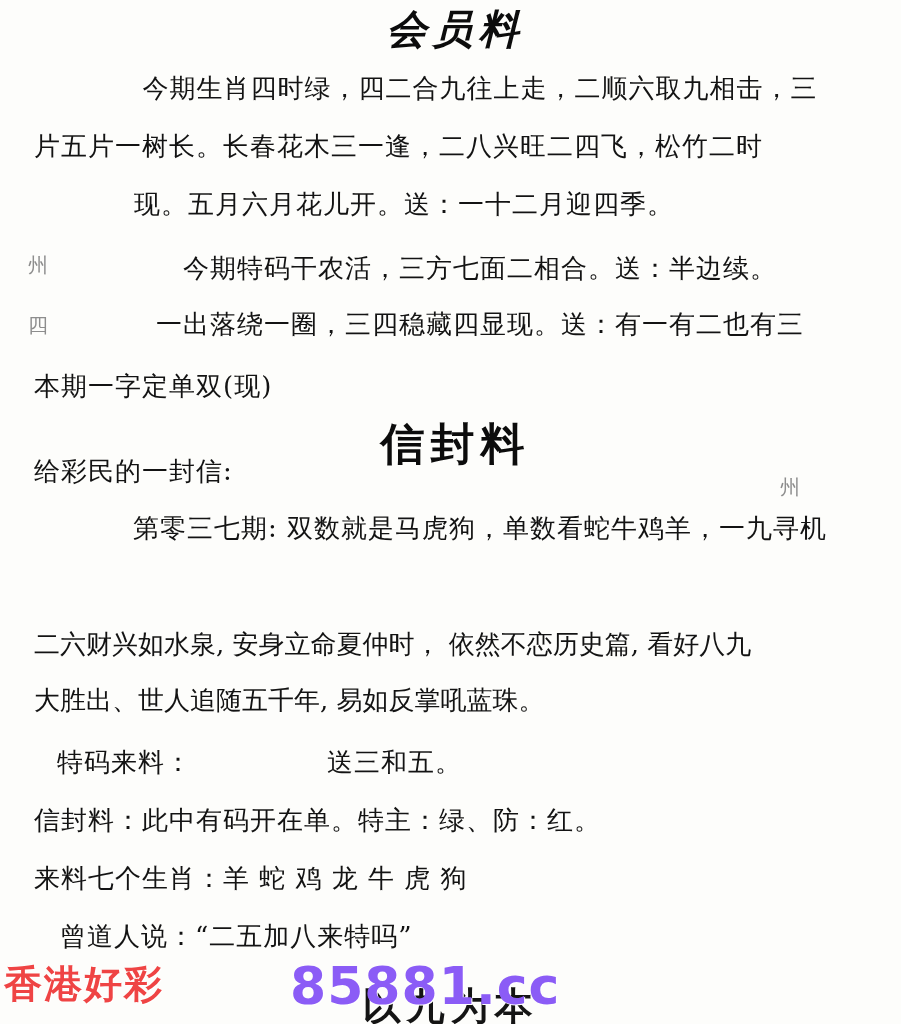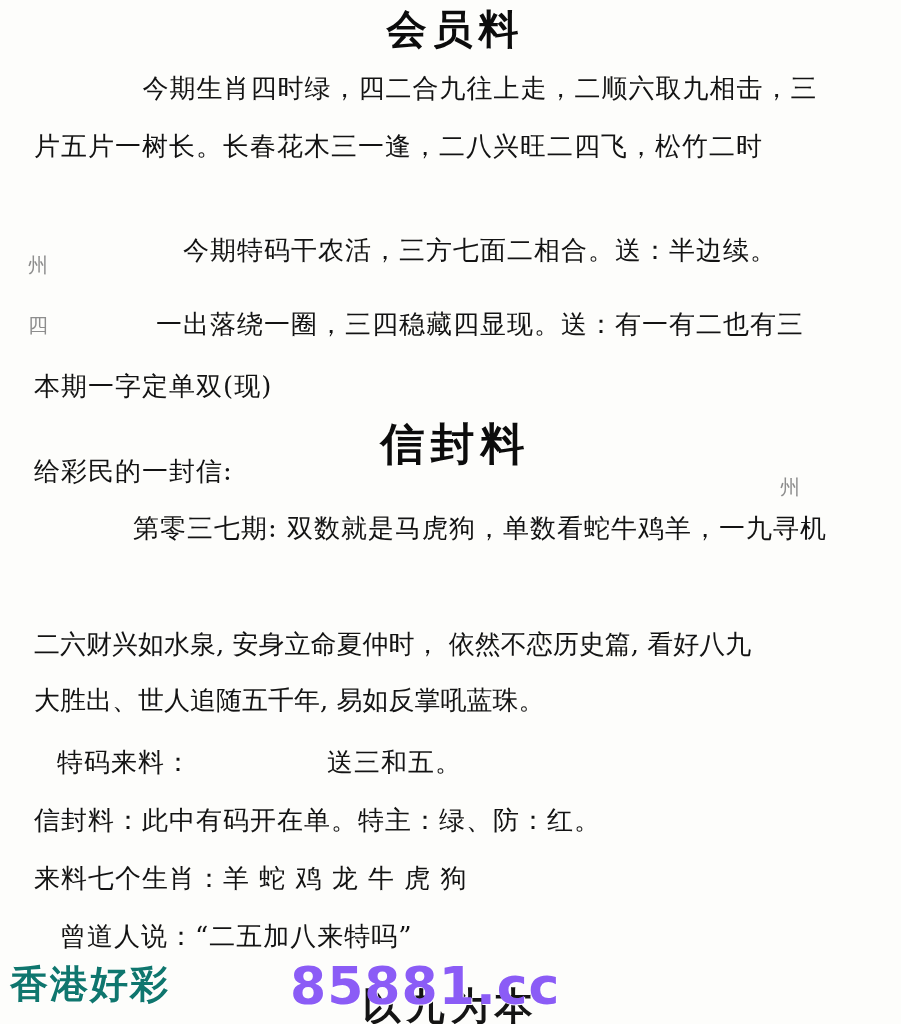--- a/index.html
+++ b/index.html
@@ -31,20 +31,21 @@
     font-family: "DejaVu Sans", "Liberation Sans", sans-serif;
   }
   #heading-member {
     position: absolute;
     top: 6px;
     left: 0;
     right: 0;
     font-size: 40px;
     line-height: 46px;
     text-indent: 10px;
+    font-style: italic;
   }
   #heading-envelope {
     position: absolute;
     top: 422px;
     left: 0;
     right: 0;
     font-size: 44px;
     line-height: 44px;
     text-indent: 10px;
   }
@@ -75,25 +76,25 @@
   
   #footer-banner {
     position: absolute;
     left: 0;
     bottom: 0;
     width: 901px;
     height: 74px;
   }
   #footer-brand {
     position: absolute;
-    left: 10px;
+    left: 4px;
     bottom: 14px;
     font-size: 38px;
     font-weight: 700;
-    color: #0f766e;
+    color: #ef4444;
     font-family: "DejaVu Sans", "Liberation Sans", sans-serif;
     letter-spacing: 2px;
     text-shadow: 1px 1px 0 #ffffff;
   }
   #footer-site {
     position: absolute;
     left: 290px;
     bottom: 8px;
     font-size: 52px;
     font-weight: 700;
@@ -119,24 +120,25 @@
 <body>
 
 <div class="page">
 
   <div class="heading" id="heading-member">会员料</div>
 
   <div class="line indent1" style="top:72px;">今期生肖四时绿，四二合九往上走，二顺六取九相击，三</div>
 
   <div class="line" style="top:130px;">片五片一树长。长春花木三一逢，二八兴旺二四飞，松竹二时</div>
 
+  <div class="line indent2" style="top:188px;">现。五月六月花儿开。送：一十二月迎四季。</div>
 
   <div class="margin-mark" style="top:252px; left:28px;">州</div>
 
-  <div class="line indent1" style="top:234px;">今期特码干农活，三方七面二相合。送：半边续。</div>
+  <div class="line indent1" style="top:252px;">今期特码干农活，三方七面二相合。送：半边续。</div>
 
   <div class="margin-mark" style="top:312px; left:28px;">四</div>
 
   <div class="line indent1" style="top:308px;">一出落绕一圈，三四稳藏四显现。送：有一有二也有三</div>
 
   <div class="line" style="top:370px;">本期一字定单双(现)</div>
 
   <div class="heading" id="heading-envelope">信封料</div>
 
   <div class="line" style="top:455px;">给彩民的一封信:</div>

